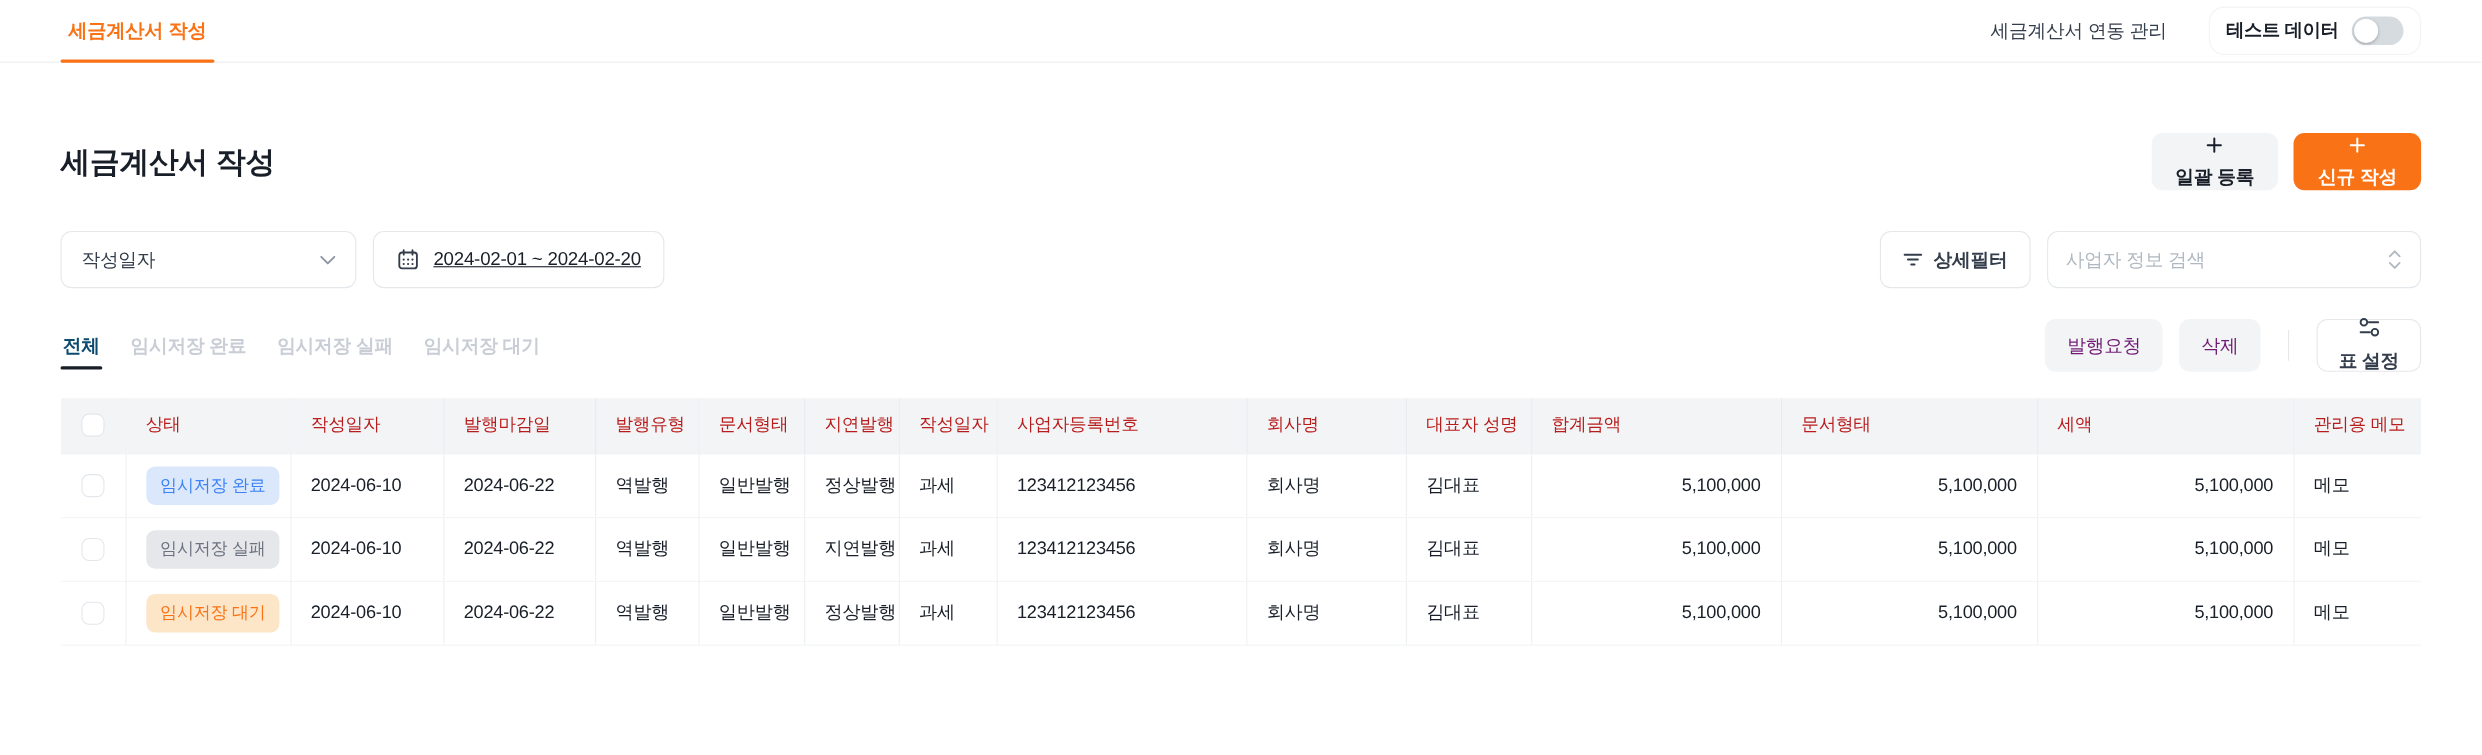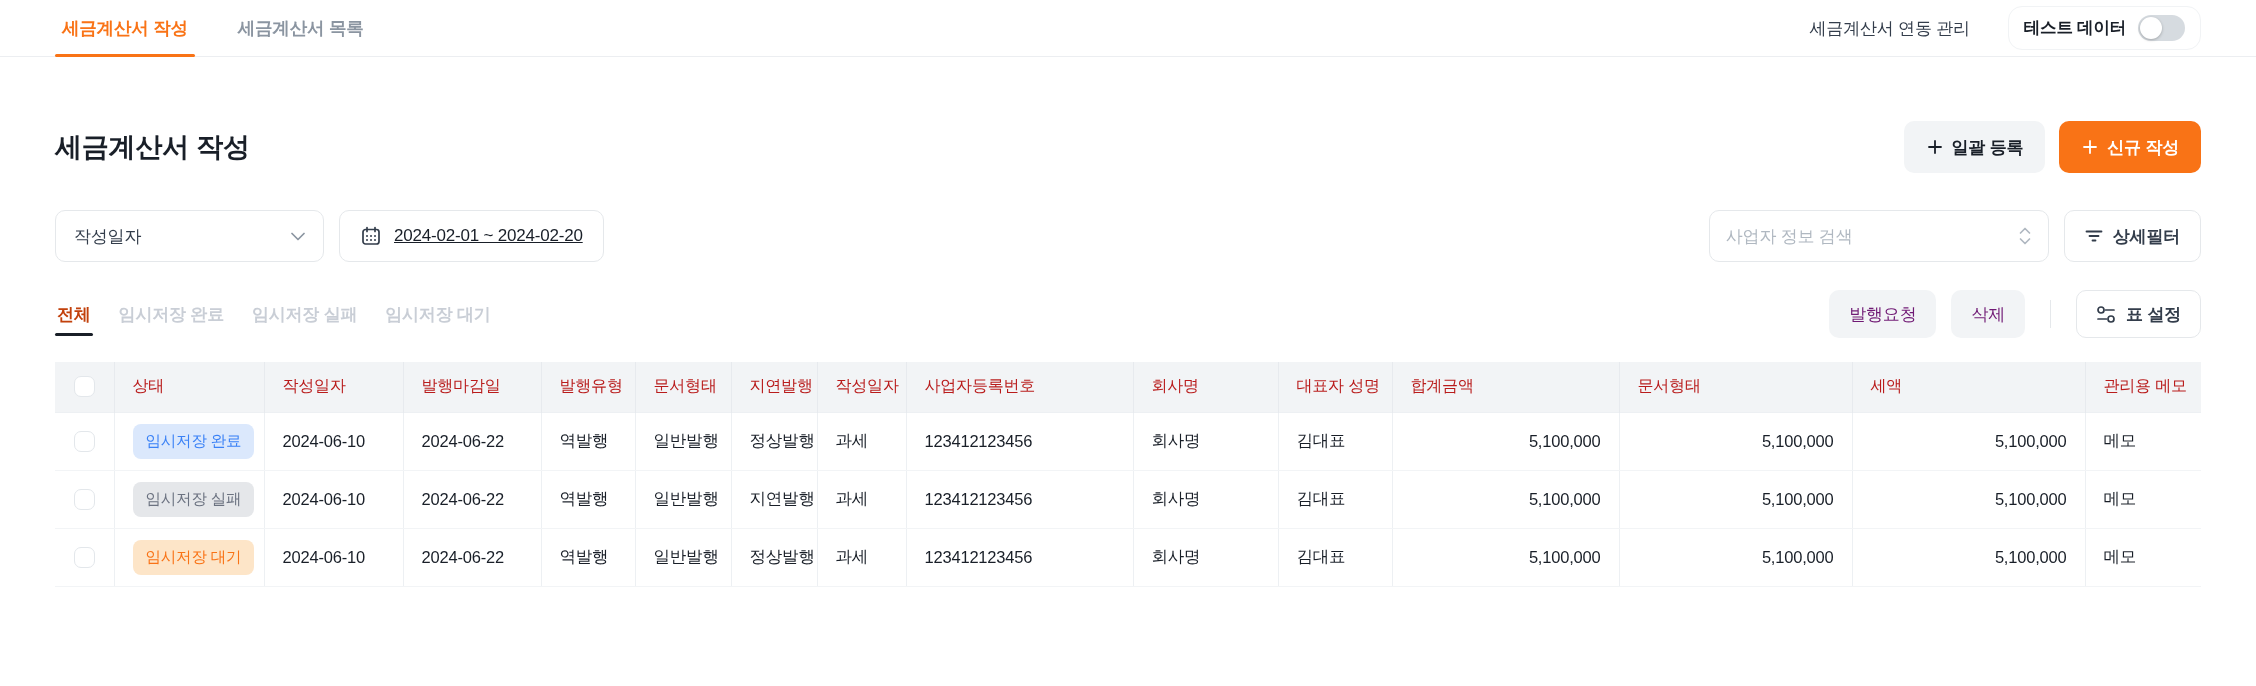--- a/index.html
+++ b/index.html
@@ -24,21 +24,21 @@
   .toggle .knob { position:absolute; top:2px; left:2px; width:22px; height:22px; border-radius:50%;
     background:#fff; box-shadow:0 1px 3px rgba(0,0,0,.25); }
 
   
   .page-header { display:flex; align-items:center; justify-content:space-between;
     padding:0 55px; margin-top:64px; }
   .page-title { font-size:27px; font-weight:700; color:#191f28; }
   .header-buttons { display:flex; gap:14px; }
   .btn { display:flex; align-items:center; justify-content:center; gap:8px; height:52px;
     border:none; border-radius:10px; font-size:17px; font-weight:600; cursor:pointer;
-    font-family:inherit; letter-spacing:-0.2px; }
+    font-family:inherit; letter-spacing:-0.2px;flex-direction:column; }
   .btn-gray { background:#f2f4f6; color:#191f28; padding:0 22px; }
   .btn-orange { background:#f97316; color:#ffffff; padding:0 22px; }
 
   
   .filter-row { display:flex; align-items:center; justify-content:space-between;
     padding:0 55px; margin-top:37px; }
   .filter-left, .filter-right { display:flex; gap:15px; }
   .control { display:flex; align-items:center; height:52px; border:1px solid #e5e8eb;
     border-radius:10px; background:#fff; font-size:17px; cursor:pointer; }
   .select-datetype { width:269px; padding:0 18px; justify-content:space-between; color:#333d4b; font-weight:500; }
@@ -47,21 +47,21 @@
   .search-box .ph { color:#b0b8c1; font-weight:400; }
   .btn-detail { padding:0 20px; gap:10px; color:#333d4b; font-weight:600; }
   .icon { display:inline-flex; align-items:center; justify-content:center; flex:none; }
 
   
   .status-row { display:flex; align-items:center; justify-content:space-between;
     padding:0 55px; margin-top:28px; height:48px; }
   .status-tabs { display:flex; gap:24px; align-self:stretch; }
   .status-tab { position:relative; display:flex; align-items:center; padding:0 2px;
     font-size:17px; font-weight:600; color:#c9ced6; cursor:pointer; }
-  .status-tab.active { color:#c2410c; font-weight:700; }
+  .status-tab.active { color:#0c4a6e; font-weight:700; }
   .status-tab.active::after { content:""; position:absolute; left:0; right:0; bottom:2px;
     height:3px; background:#191f28; border-radius:2px; }
   .status-actions { display:flex; align-items:center; gap:15px; }
   .btn-disabled { background:#f2f4f6; color:#701a75; height:48px; padding:0 20px; font-weight:500; cursor:default; }
   .v-divider { width:1px; height:28px; background:#e5e8eb; margin:0 10px; }
   .btn-outline { background:#fff; border:1px solid #e5e8eb; color:#333d4b; height:48px; padding:0 19px; gap:10px; }
 
   
   .table-wrap { margin:24px 55px 0; }
   table { width:2146px; border-collapse:collapse; table-layout:fixed; }
@@ -83,21 +83,20 @@
   .badge-orange { color:#f97316; background:#fde5c8; }
 
   svg { display:block; }
 </style>
 </head>
 <body>
 
 <div class="topnav">
   <div class="topnav-tabs">
     <div class="topnav-tab active">세금계산서 작성</div>
-    <div class="topnav-tab">세금계산서 목록</div>
   </div>
   <div class="topnav-right">
     <span class="link-text">세금계산서 연동 관리</span>
     <div class="testdata-pill">
       <span class="pill-label">테스트 데이터</span>
       <div class="toggle">
         <div class="knob"></div>
       </div>
     </div>
   </div>
@@ -147,36 +146,36 @@
               <circle cx="7" cy="15" r="1"></circle>
               <circle cx="11" cy="15" r="1"></circle>
               <circle cx="15" cy="15" r="1"></circle>
             </g>
         </svg>
       </span>
       <span>2024-02-01 ~ 2024-02-20</span>
     </div>
   </div>
   <div class="filter-right">
+    <div class="control btn-detail">
+      <span class="icon">
+        <svg width="18" height="14" viewBox="0 0 18 14">
+          <path d="M1.5 2.5h15M4.5 7h9M7.5 11.5h3" stroke="#333d4b" stroke-width="1.8" stroke-linecap="round"></path>
+        </svg>
+      </span>
+      <span>상세필터</span>
+    </div>
     <div class="control search-box">
       <span class="ph">사업자 정보 검색</span>
       <span class="icon">
         <svg width="14" height="20" viewBox="0 0 14 20">
           <path d="M2.5 7l4.5-4.5L11.5 7" fill="none" stroke="#b0b8c1" stroke-width="1.7" stroke-linecap="round" stroke-linejoin="round"></path>
           <path d="M2.5 13l4.5 4.5L11.5 13" fill="none" stroke="#b0b8c1" stroke-width="1.7" stroke-linecap="round" stroke-linejoin="round"></path>
         </svg>
       </span>
-    </div>
-    <div class="control btn-detail">
-      <span class="icon">
-        <svg width="18" height="14" viewBox="0 0 18 14">
-          <path d="M1.5 2.5h15M4.5 7h9M7.5 11.5h3" stroke="#333d4b" stroke-width="1.8" stroke-linecap="round"></path>
-        </svg>
-      </span>
-      <span>상세필터</span>
     </div>
   </div>
 </div>
 
 <div class="status-row">
   <div class="status-tabs">
     <div class="status-tab active">전체</div>
     <div class="status-tab">임시저장 완료</div>
     <div class="status-tab">임시저장 실패</div>
     <div class="status-tab">임시저장 대기</div>

